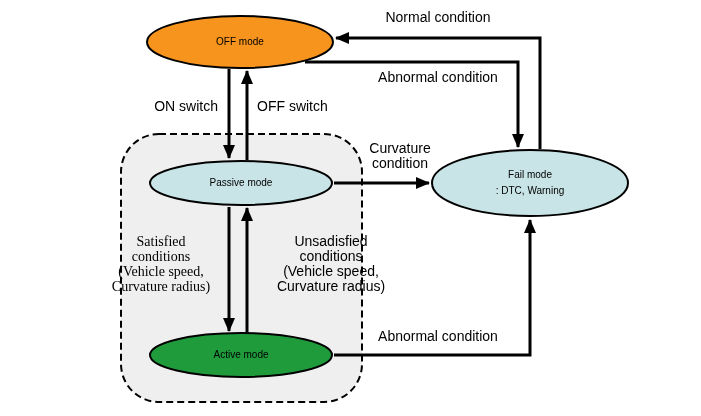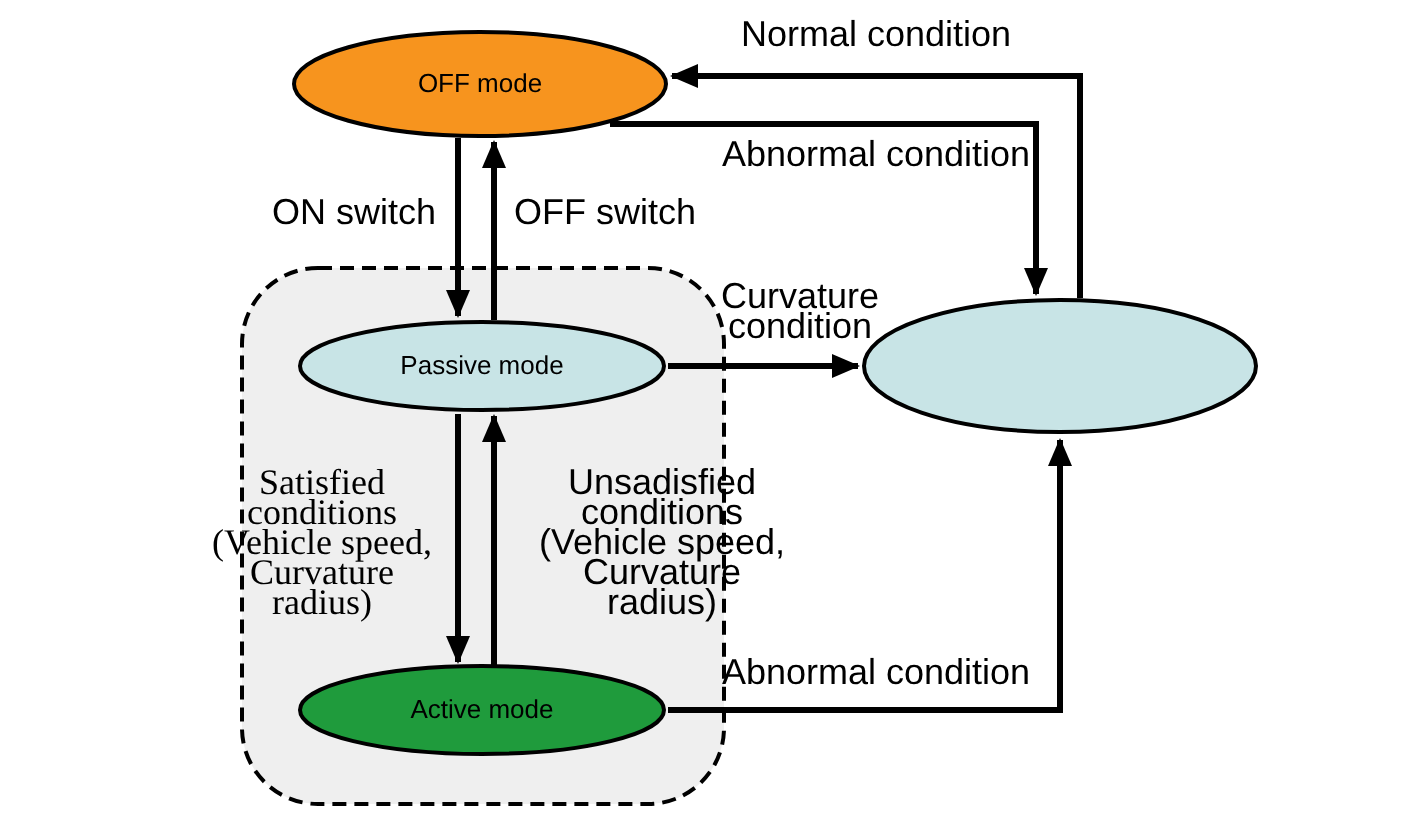--- a/index.html
+++ b/index.html
@@ -1,25 +1,25 @@
 <!DOCTYPE html>
 <html><head>
 <meta charset="utf-8">
 <style>
   * { margin:0; padding:0; box-sizing:border-box; }
   html,body { background:#ffffff; }
   body { font-family:"Liberation Sans", sans-serif; }
   .stage { position:relative; width:701px; height:416px; background:#ffffff; overflow:hidden; }
   .stage svg { position:absolute; left:0; top:0; display:block; }
   .label {
-    position:absolute; font-size:18px; line-height:15px; color:#000;
+    position:absolute; font-size:14px; line-height:15px; color:#000;
     white-space:pre-line;
   }
   .node-label {
-    position:absolute; font-size:13px; line-height:16px; color:#000;
+    position:absolute; font-size:10px; line-height:16px; color:#000;
     text-align:center; white-space:pre-line; font-weight:normal;
   }
   .tc { text-align:center; }
   .tr { text-align:right; }
 </style>
 </head>
 <body>
 
 <div class="stage">
 
@@ -50,20 +50,22 @@
 
     <ellipse cx="240" cy="42" rx="93" ry="26" stroke="#000000" stroke-width="2" fill="#F7941E"></ellipse>
     <ellipse cx="241" cy="183" rx="91" ry="22" stroke="#000000" stroke-width="2" fill="#C8E4E6"></ellipse>
     <ellipse cx="241" cy="355" rx="91" ry="22" stroke="#000000" stroke-width="2" fill="#1F9B3C"></ellipse>
     <ellipse cx="530" cy="183" rx="98" ry="33" stroke="#000000" stroke-width="2" fill="#C8E4E6"></ellipse>
   </svg>
 
   <div class="node-label" style="left:147px; top:34px; width:186px;">OFF mode</div>
   <div class="node-label" style="left:150px; top:175px; width:182px;">Passive mode</div>
   <div class="node-label" style="left:150px; top:347px; width:182px;">Active mode</div>
+  <div class="node-label" style="left:432px; top:167px; width:196px;">Fail mode
+: DTC, Warning</div>
 
   <div class="label tc" style="left:338px; top:10px; width:200px;">Normal condition</div>
   <div class="label tc" style="left:338px; top:70px; width:200px;">Abnormal condition</div>
   <div class="label tr" style="left:120px; top:99px; width:98px;">ON switch</div>
   <div class="label" style="left:257px; top:99px; width:100px;">OFF switch</div>
   <div class="label tc" style="left:352px; top:141px; width:96px;">Curvature
 condition</div>
   <div class="label tc" style="left:98px; top:234px; width:126px;font-family:Liberation Serif, serif;">Satisfied
 conditions
 (Vehicle speed,

